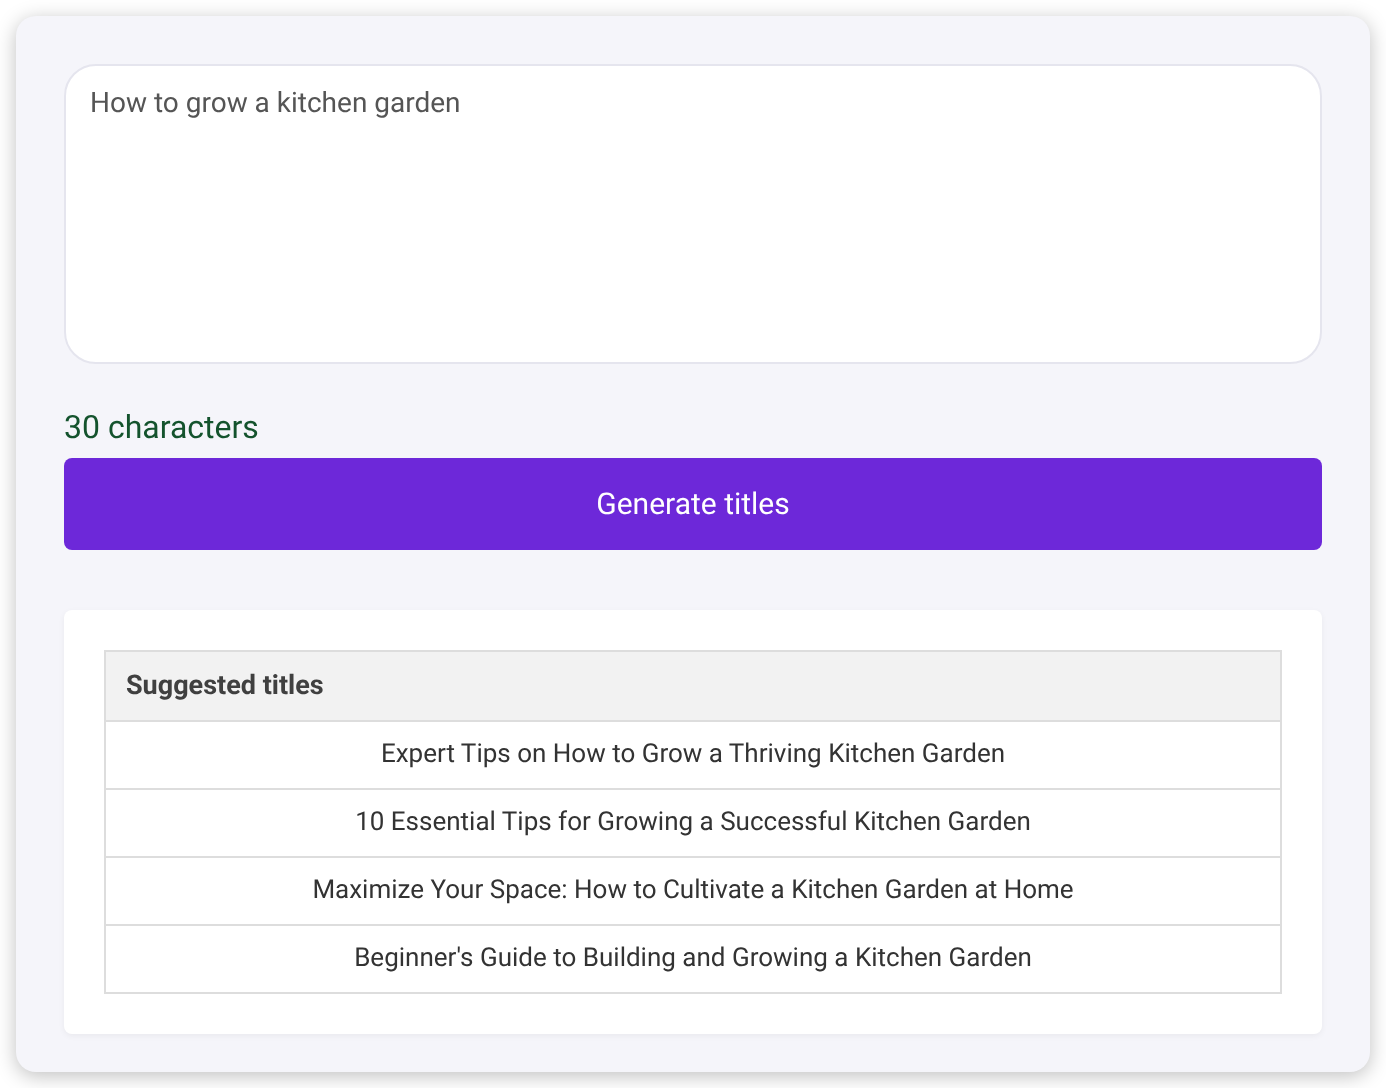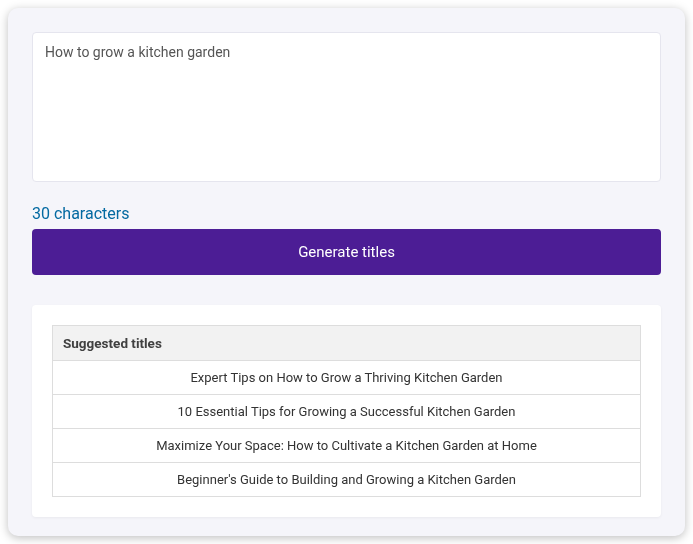--- a/index.html
+++ b/index.html
@@ -19,38 +19,38 @@
       border-radius: 10px;
       box-shadow: 0 2px 10px rgba(0,0,0,0.25);
       padding: 24px;
       position: relative;
     }
     .input-area {
       width: 100%;
       height: 150px;
       background: #fff;
       border: 1px solid #e5e5ee;
-      border-radius: 4px;
+      border-radius: 16px;
       padding: 10px 12px;
       font-size: 14px;
       color: #555;
       resize: none;
       outline: none;
       font-family: inherit;
       line-height: 1.4;
     }
     .char-count {
       margin-top: 18px;
       font-size: 16px;
-      color: #0369a1;
+      color: #14532d;
     }
     .generate-btn {
       width: 100%;
       margin-top: 6px;
-      background: #4c1d95;
+      background: #6d28d9;
       color: #fff;
       border: none;
       border-radius: 4px;
       padding: 14px 0;
       font-size: 15px;
       cursor: pointer;
       font-family: inherit;
     }
     .results-card {
       margin-top: 30px;

